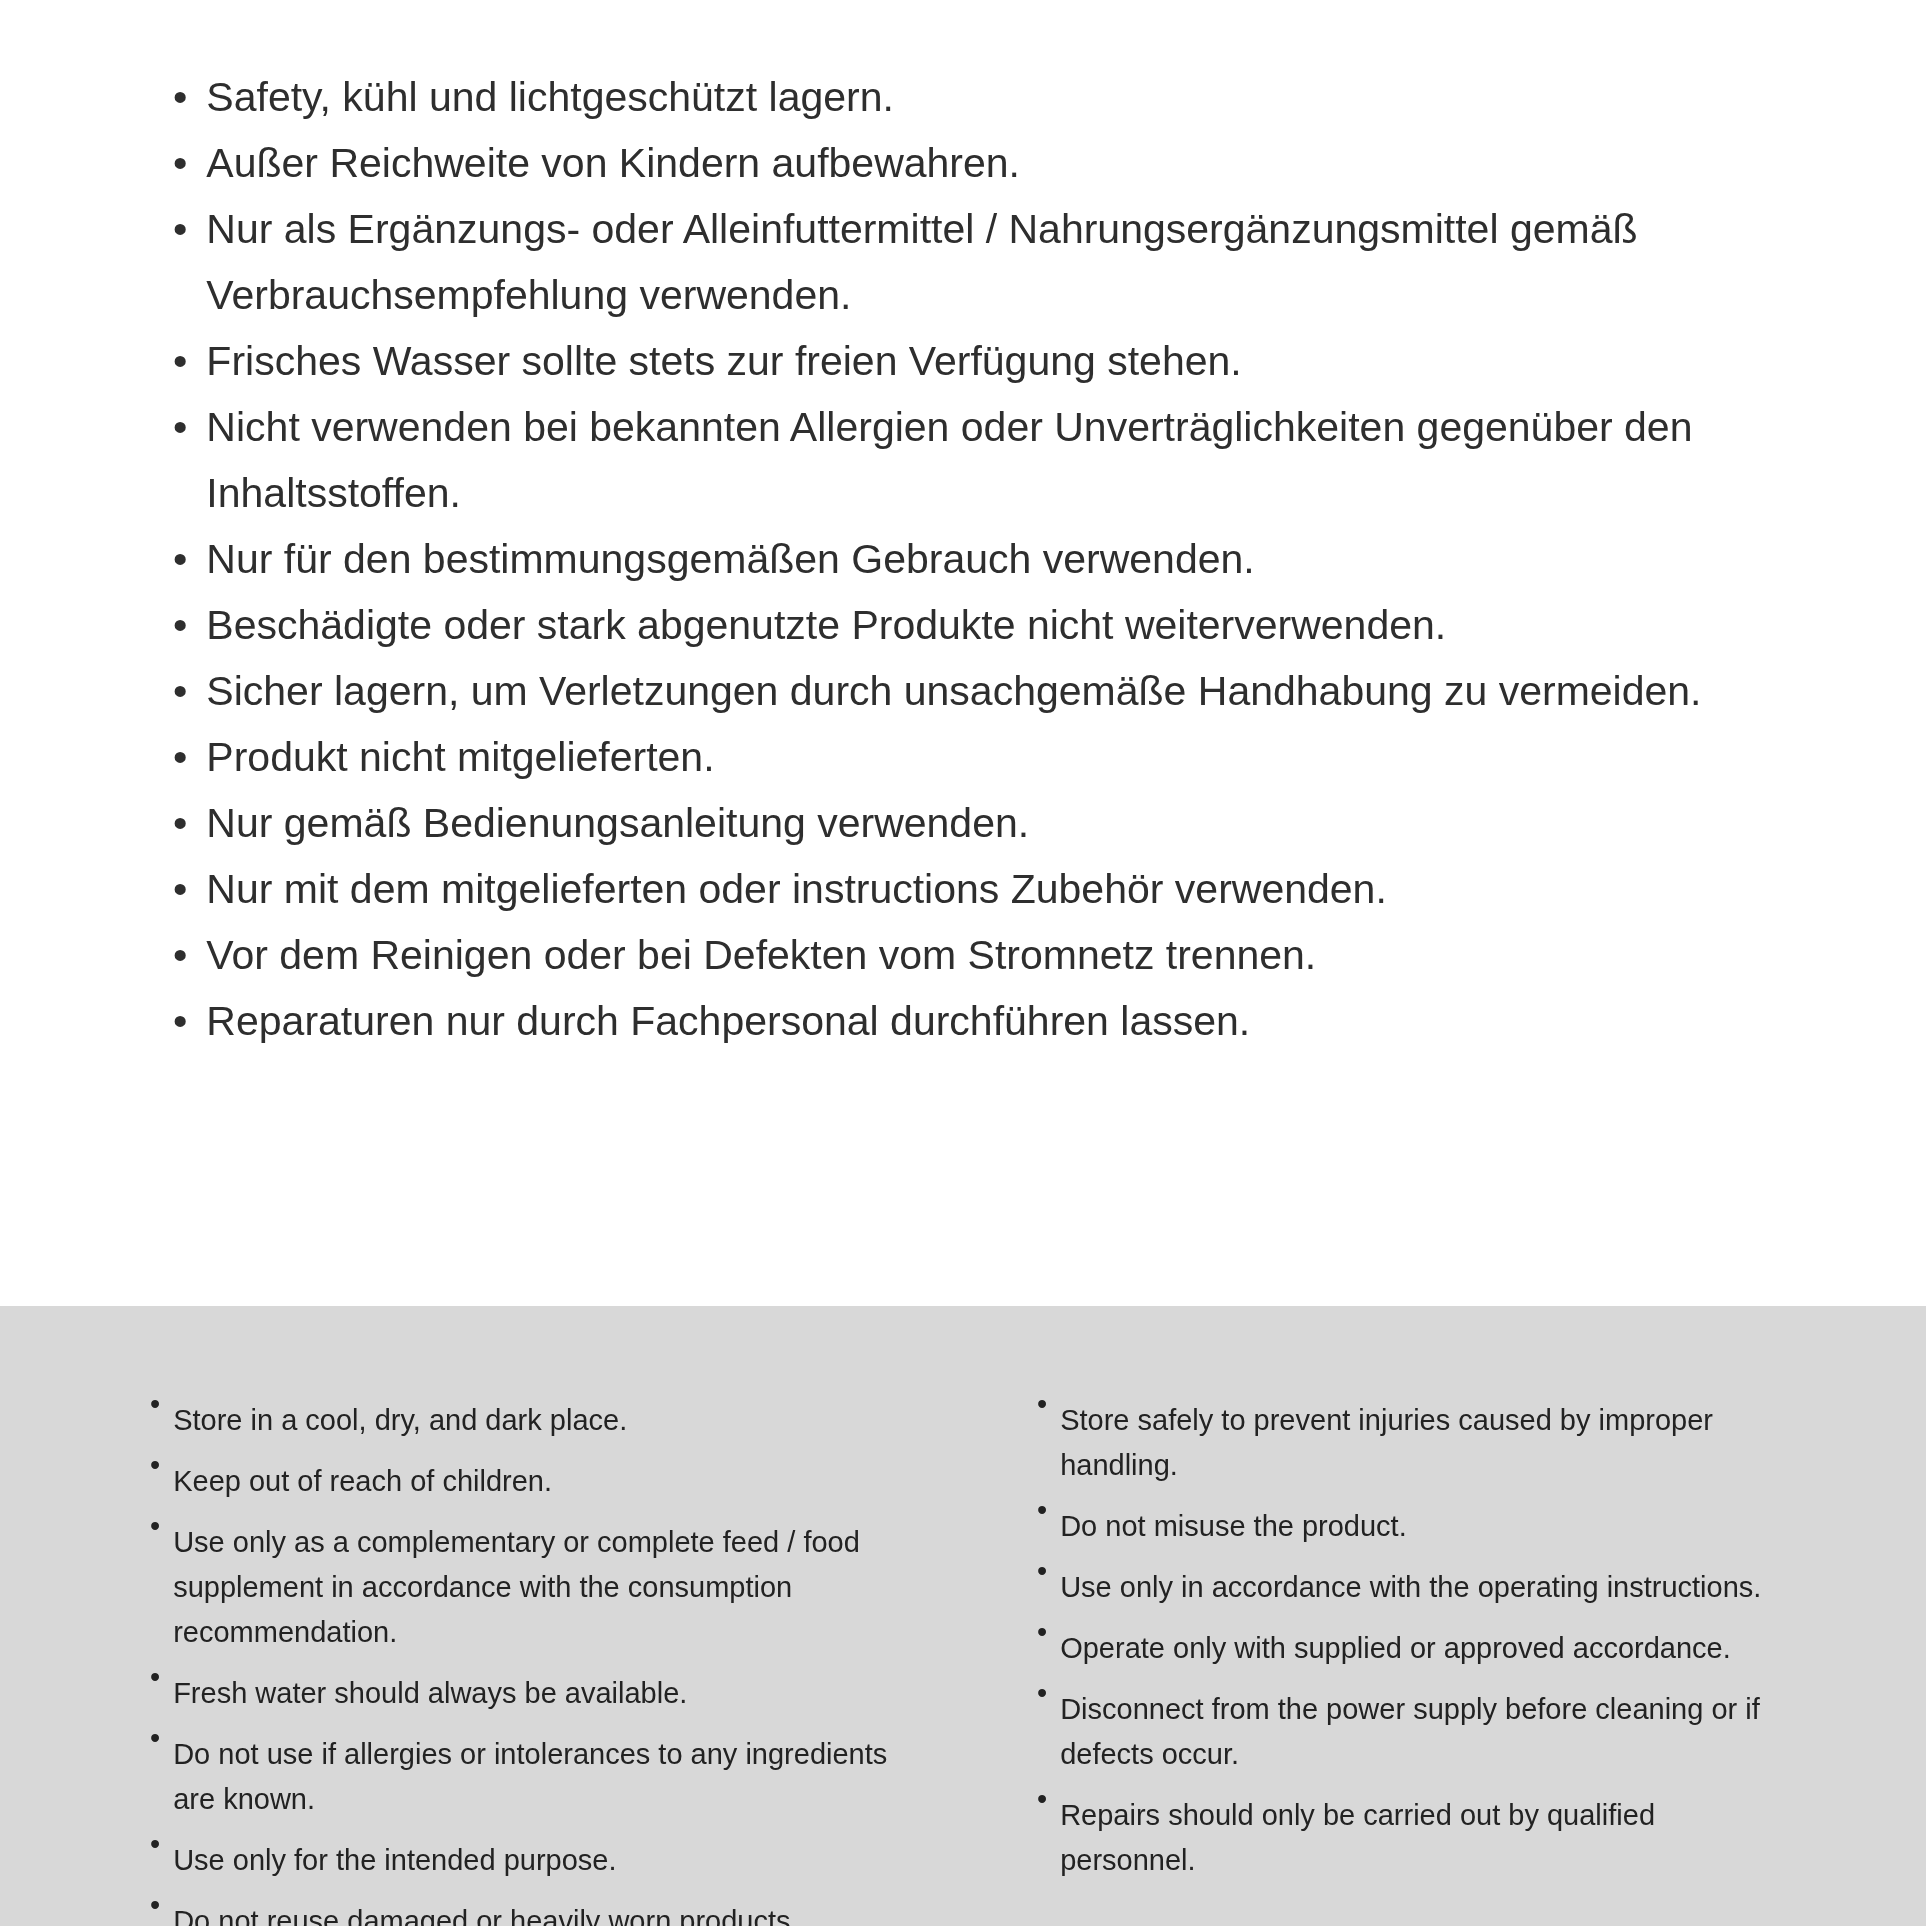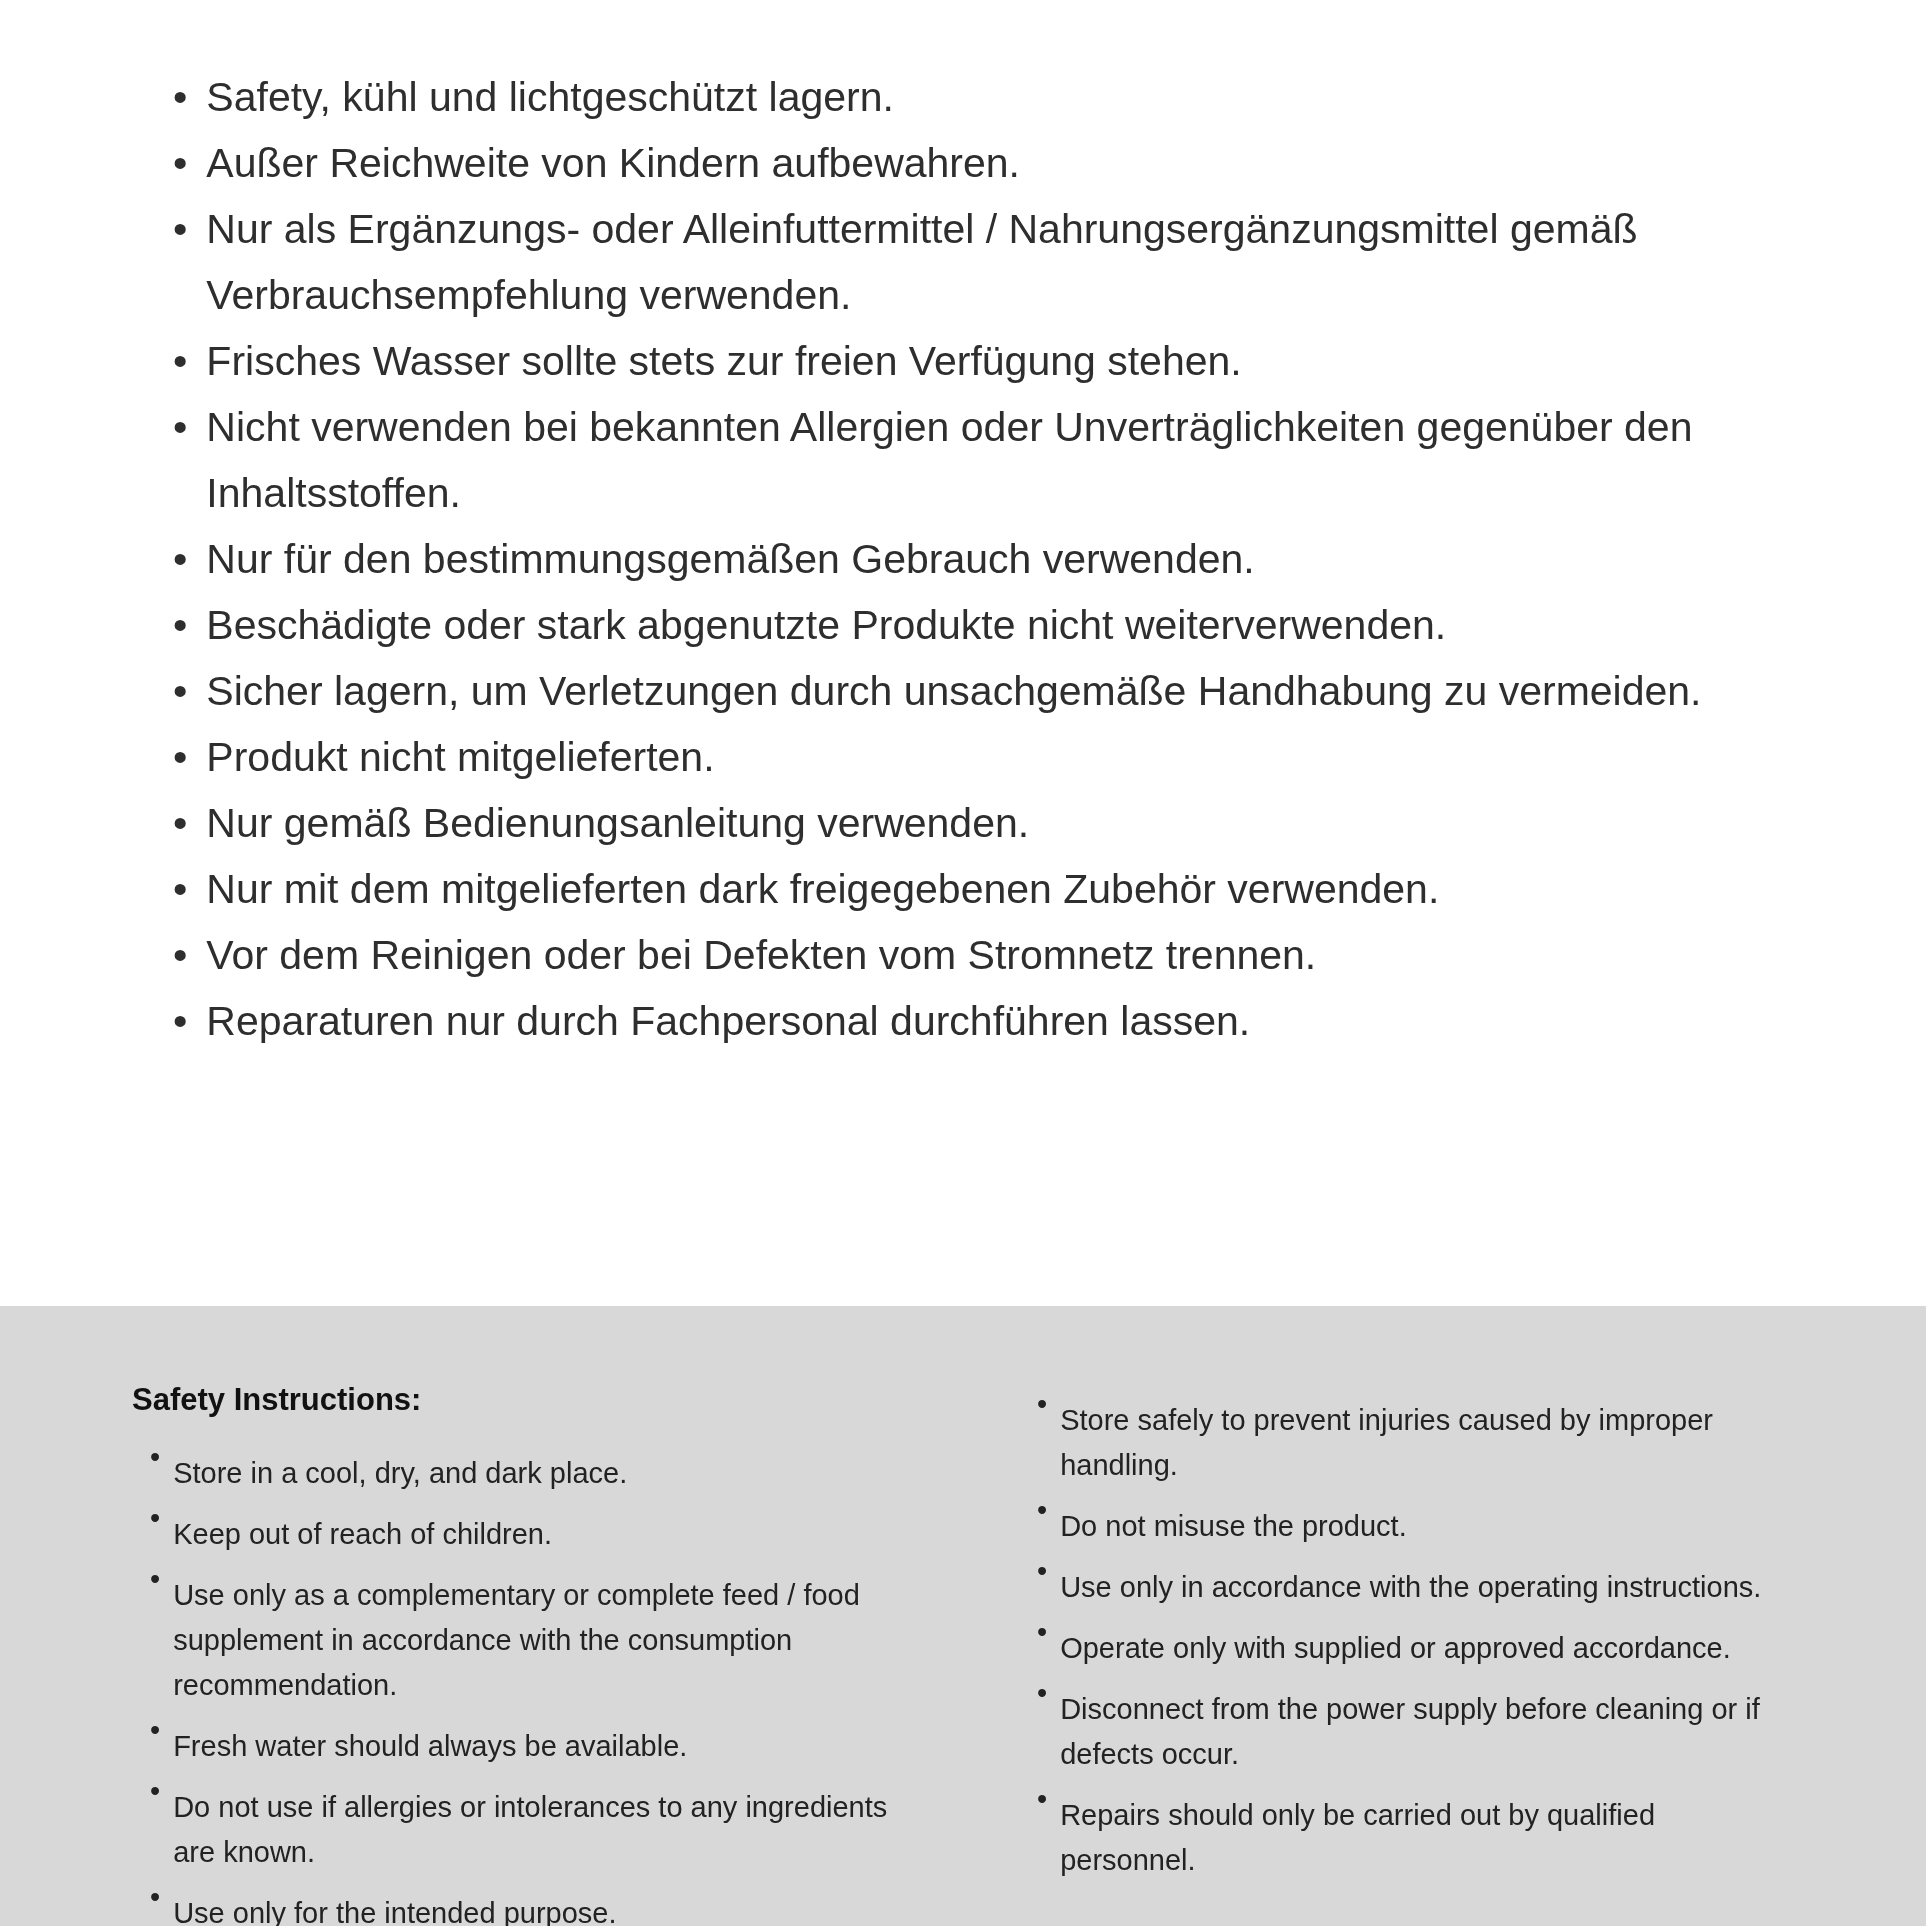--- a/index.html
+++ b/index.html
@@ -141,36 +141,35 @@
     <li>
         <span class="bullet">•</span>
         <span class="txt">Produkt nicht mitgelieferten.</span>
       </li>
     <li>
         <span class="bullet">•</span>
         <span class="txt">Nur gemäß Bedienungsanleitung verwenden.</span>
       </li>
     <li>
         <span class="bullet">•</span>
-        <span class="txt">Nur mit dem mitgelieferten dark freigegebenen Zubehör verwenden.</span>
+        <span class="txt">Nur mit dem mitgelieferten oder instructions Zubehör verwenden.</span>
       </li>
     <li>
         <span class="bullet">•</span>
         <span class="txt">Vor dem Reinigen oder bei Defekten vom Stromnetz trennen.</span>
       </li>
     <li>
         <span class="bullet">•</span>
         <span class="txt">Reparaturen nur durch Fachpersonal durchführen lassen.</span>
       </li>
   </ul>
 </div>
 
 <div class="footer-section">
   <div class="col-left">
-    <h2 class="english-title">Safety Instructions:</h2>
     <ul class="en-list">
       <li>
           <span class="bullet">•</span>
           <span class="txt">Store in a cool, dry, and dark place.</span>
         </li>
       <li>
           <span class="bullet">•</span>
           <span class="txt">Keep out of reach of children.</span>
         </li>
       <li>

